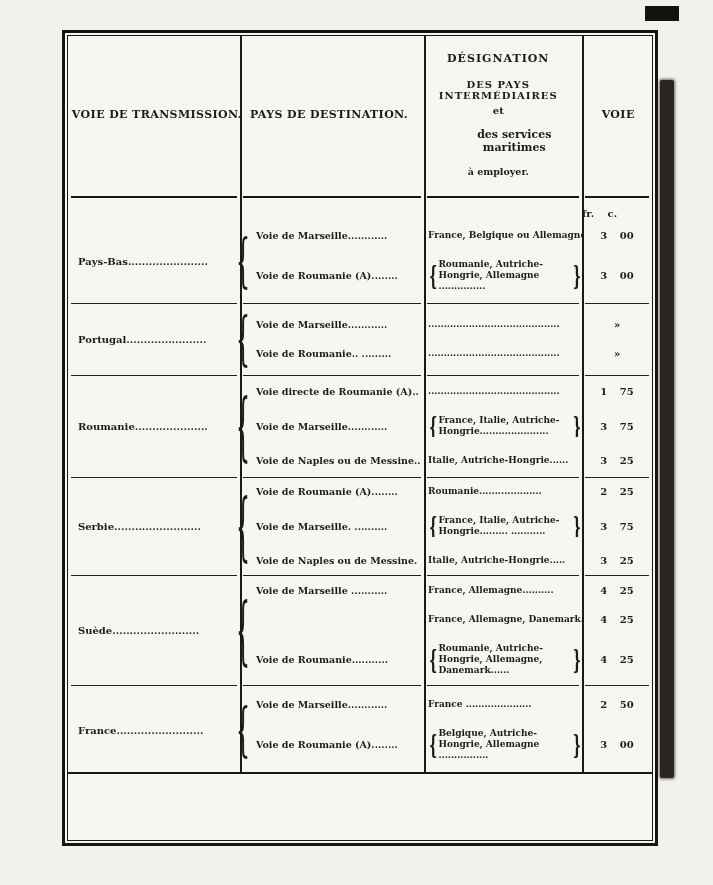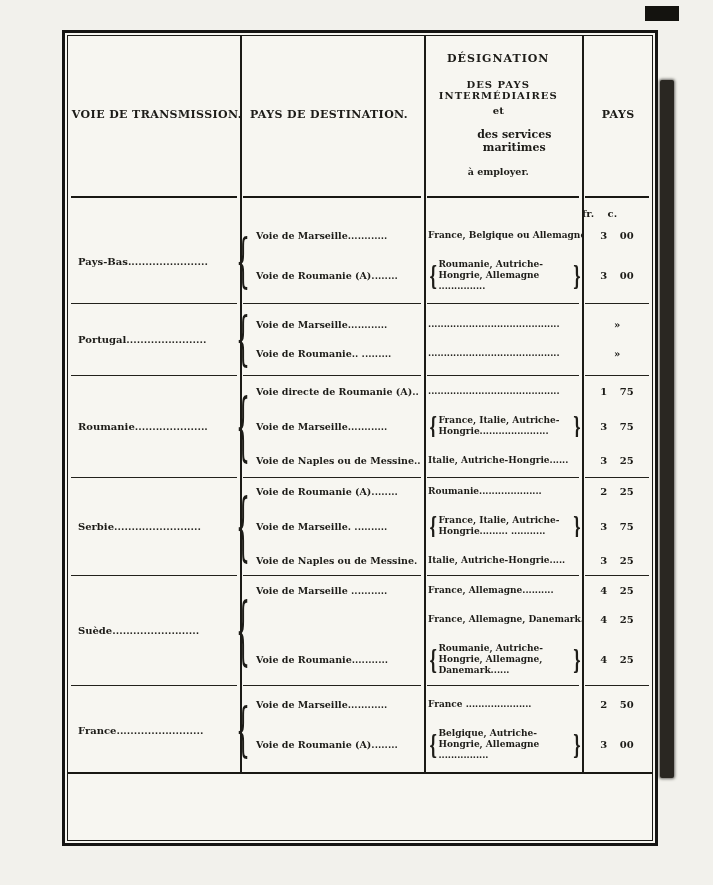--- a/index.html
+++ b/index.html
@@ -114,21 +114,21 @@
             <div class="h-main">PAYS DE DESTINATION.</div>
           </div>
           <div class="hcell hc3">
             <div class="h-des1">DÉSIGNATION</div>
             <div class="h-des2">DES PAYS INTERMÉDIAIRES</div>
             <div class="h-des3">et</div>
             <div class="h-des4">des services maritimes</div>
             <div class="h-des5">à employer.</div>
           </div>
           <div class="hcell hc4">
-            <div class="h-main">PAYS</div>
+            <div class="h-main">VOIE</div>
           </div>
         </div>
 
         <div class="sep thick">
           <span class="s1"></span>
             <span class="s2"></span>
             <span class="s3"></span>
             <span class="s4"></span>
         </div>
 

